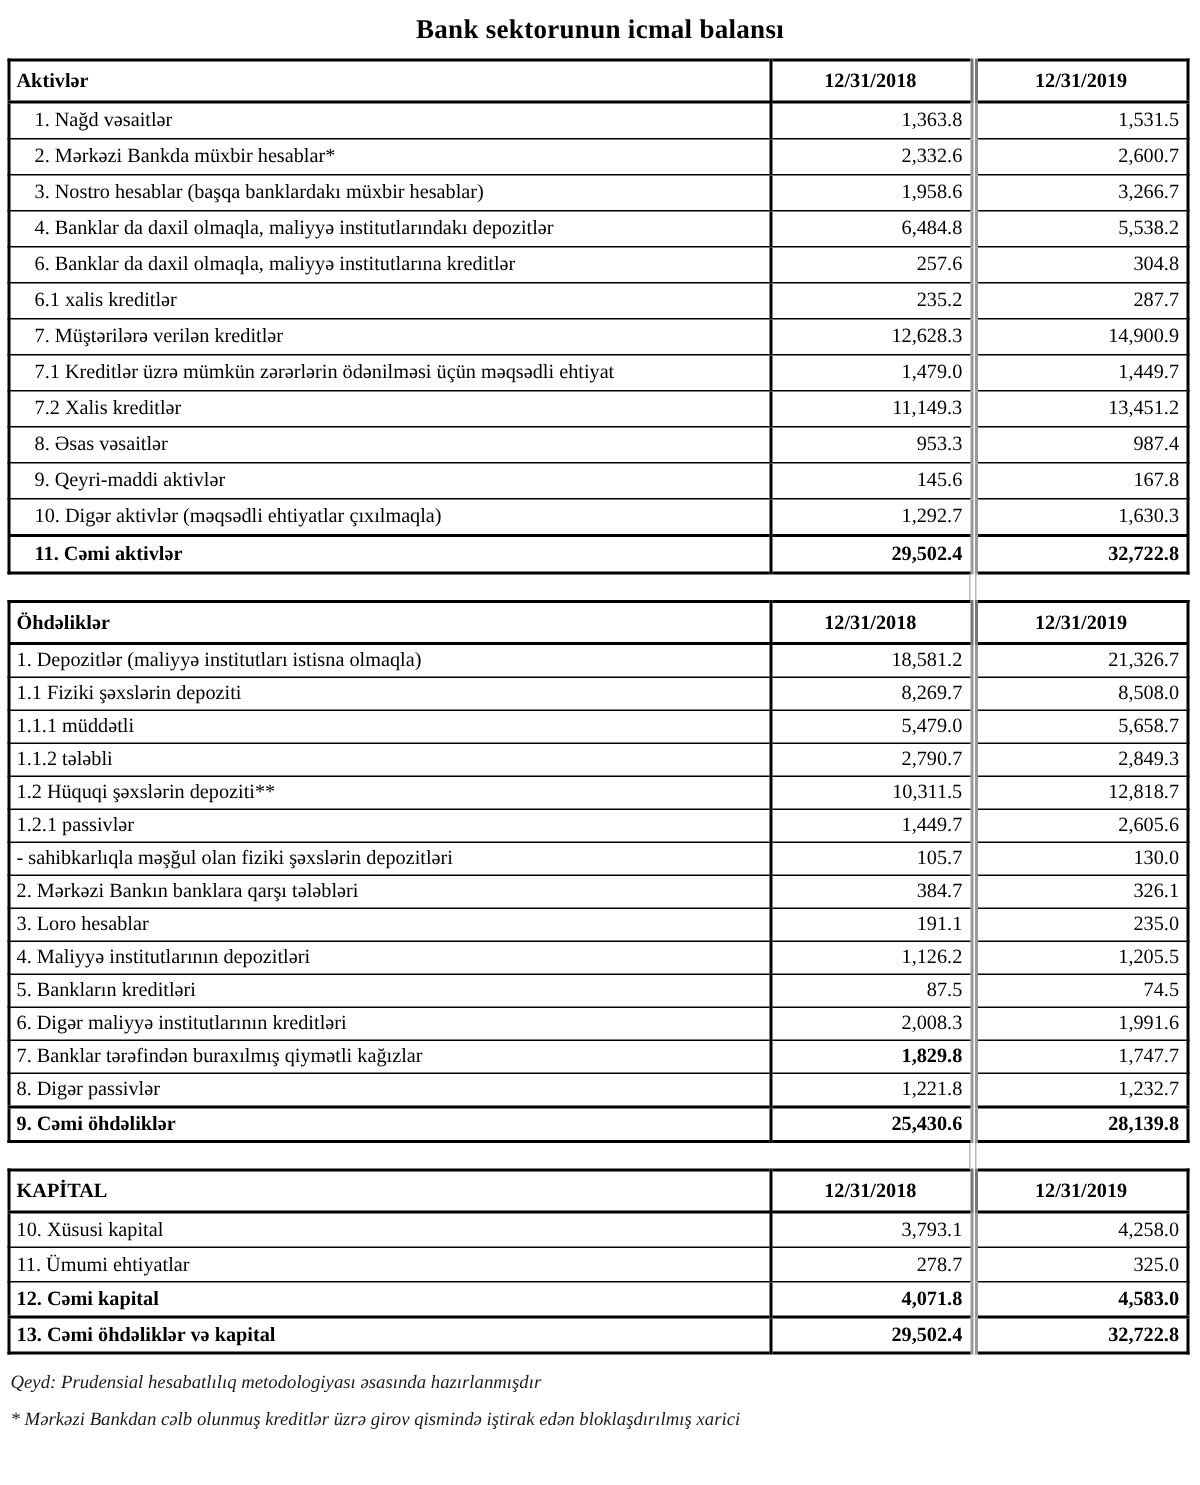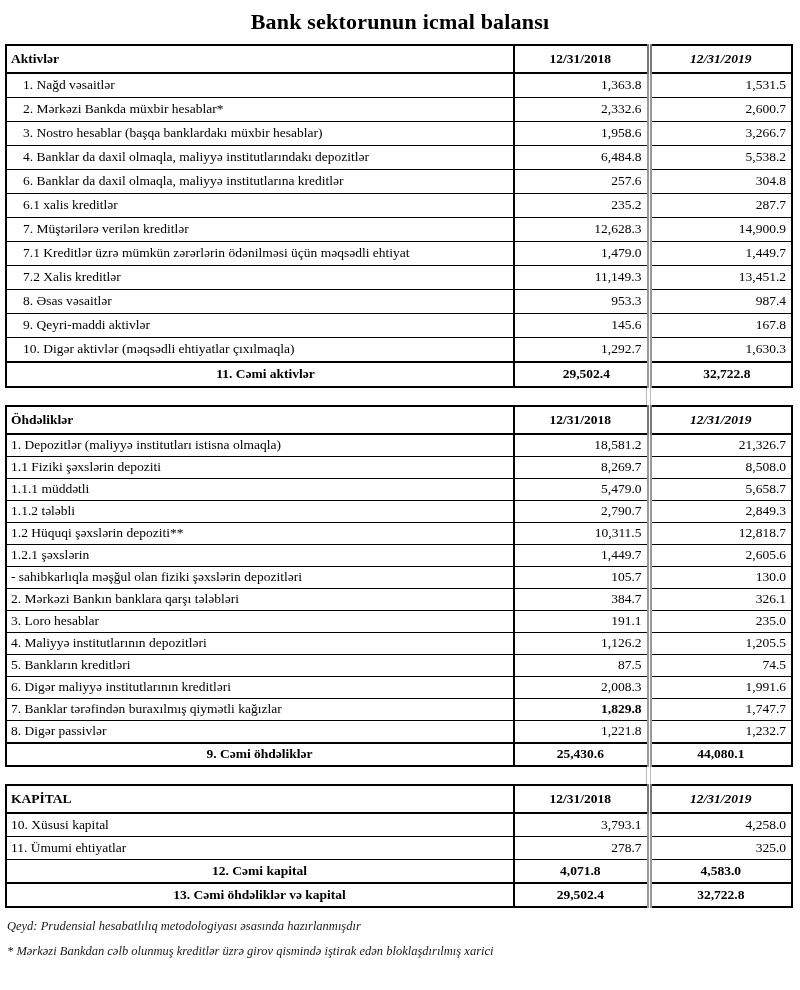--- a/index.html
+++ b/index.html
@@ -7,21 +7,21 @@
     margin:0; padding:0;
     width:800px;
     background:#ffffff;
     color:#000000;
     font-family:"Liberation Serif","DejaVu Serif",serif;
   }
   .page{ width:800px; }
   h1.title{
     margin:9px 0 9px 0;
     text-align:center;
-    font-size:22px;
+    font-size:18px;
     font-weight:bold;
     letter-spacing:0.2px;
   }
   table.bal{
     border-collapse:collapse;
     table-layout:fixed;
     width:786px;
     margin-left:5px;
     border:2px solid #000;
   }
@@ -39,24 +39,24 @@
     font-weight:bold;
     text-align:center;
     height:24px;
     border-bottom:2.5px solid #000;
     vertical-align:middle;
     margin-left:11px;
   }
   table.bal .lblcol{ border-right:2px solid #000; text-align:left; }
   table.bal td.num{ text-align:right; padding-right:5px; }
   table.bal .c2{ border-left:5px double #999; }
-  table.bal thead .c2{ border-left-color:#777;font-style:italic; }
+  table.bal thead .c2{ border-left-color:#777; }
   table.bal tbody tr + tr td{ border-top:1px solid #000; }
   table.bal tbody tr.thick-top td{ border-top:2.5px solid #000; }
-  table.bal tbody tr.total td{ font-weight:bold;text-align:center; }
+  table.bal tbody tr.total td{ font-weight:bold; }
   table.bal td.boldval{ font-weight:bold;margin-left:20px; }
   table.t1 tbody td{ height:21px;padding-left:16px; }
   table.t2 tbody td{ height:19px; }
   table.t3 tbody td{ height:20px; }
   td.ind1{ padding-left:34px; }
   td.ind2{ padding-left:42px; }
   .gap{
     position:relative;
     height:17px;
     width:786px;
@@ -205,21 +205,21 @@
           <td class="lblcol ind1">1.1.2 tələbli</td>
           <td class="num">2,790.7</td>
           <td class="num c2">2,849.3</td>
         </tr>
         <tr>
           <td class="lblcol">1.2 Hüquqi şəxslərin depoziti**</td>
           <td class="num">10,311.5</td>
           <td class="num c2">12,818.7</td>
         </tr>
         <tr>
-          <td class="lblcol ind1">1.2.1 şəxslərin</td>
+          <td class="lblcol ind1">1.2.1 passivlər</td>
           <td class="num">1,449.7</td>
           <td class="num c2">2,605.6</td>
         </tr>
         <tr>
           <td class="lblcol ind2">- sahibkarlıqla məşğul olan fiziki şəxslərin depozitləri</td>
           <td class="num">105.7</td>
           <td class="num c2">130.0</td>
         </tr>
         <tr>
           <td class="lblcol">2. Mərkəzi Bankın banklara qarşı tələbləri</td>
@@ -252,21 +252,21 @@
           <td class="num c2">1,747.7</td>
         </tr>
         <tr>
           <td class="lblcol">8. Digər passivlər</td>
           <td class="num">1,221.8</td>
           <td class="num c2">1,232.7</td>
         </tr>
         <tr class="total thick-top">
           <td class="lblcol">9. Cəmi öhdəliklər</td>
           <td class="num">25,430.6</td>
-          <td class="num c2">44,080.1</td>
+          <td class="num c2">28,139.8</td>
         </tr>
       </tbody>
   </table>
 
   <div class="gap">
     <div class="sep"></div>
   </div>
 
   <table class="bal t3">
     <colgroup>

